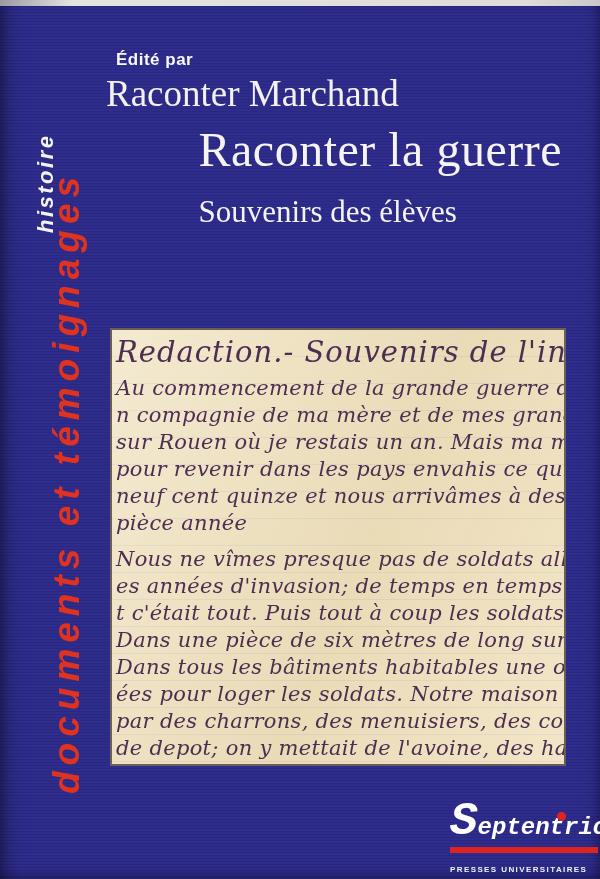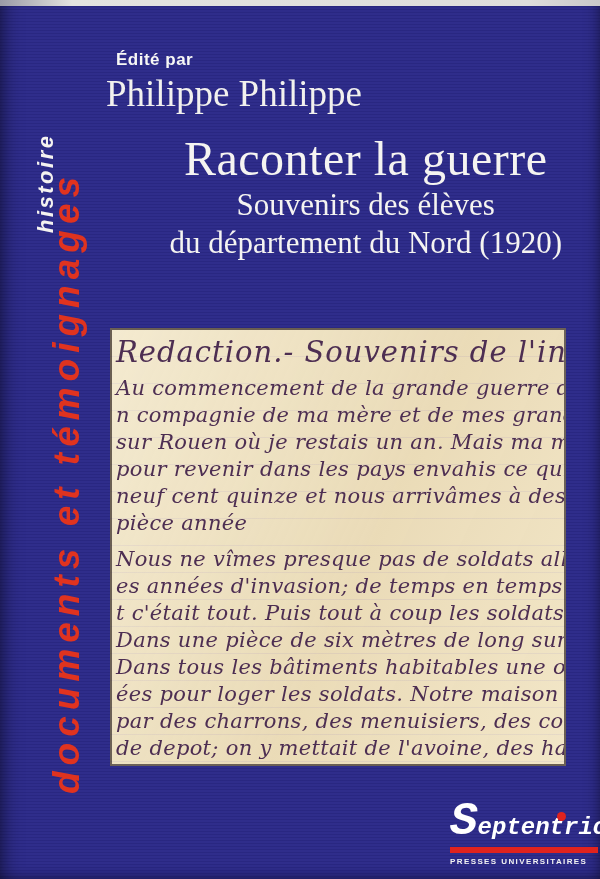--- a/index.html
+++ b/index.html
@@ -75,32 +75,33 @@
     left: 106px;
     top: 72px;
     font-family: "Liberation Serif", serif;
     font-size: 37px;
     color: #f2f1ee;
   }
 
   
   .title-block {
     position: absolute;
-    top: 133px;
+    top: 124px;
     right: 38px;
-    text-align: center;
+    text-align: left;
     color: #f5f4f1;
     font-family: "Liberation Serif", serif;
   }
   .book-title {
     font-size: 48px;
     line-height: 1.1;
     letter-spacing: 0.5px;
   }
   .book-subtitle {
+    margin-top: 16px;
     font-size: 31px;
     line-height: 38px;
   }
 
   
   .manuscript {
     position: absolute;
     left: 110px;
     top: 328px;
     width: 456px;
@@ -171,48 +172,47 @@
     border-radius: 50%;
     background: #e0231e;
   }
   .publisher-bar {
     margin-top: 2px;
     width: 148px;
     height: 6px;
     background: #e0231e;
   }
   .publisher-tagline {
-    margin-top: 4px;
+    margin-top: 12px;
     font-weight: bold;
     font-size: 8px;
     letter-spacing: 1.4px;
     color: #f2f2f2;
     white-space: nowrap;
   }
 </style>
 </head>
 <body>
 
 <div class="cover">
 
   <div class="top-strip"></div>
 
   <div class="spine-histoire">histoire</div>
 
   <div class="spine-collection">documents et témoignages</div>
 
   <div class="edited-by">Édité par</div>
 
-  <div class="editor-name">Philippe Philippe</div>
+  <div class="editor-name">Raconter Marchand</div>
 
   <div class="title-block">
     <div class="book-title">Raconter la guerre</div>
     <div class="book-subtitle">
       <div>Souvenirs des élèves</div>
-      <div>du département du Nord (1920)</div>
     </div>
   </div>
 
   <div class="manuscript">
     <div class="ms-heading">Redaction.- Souvenirs de l'invasion</div>
 
     <div class="ms-line">Au commencement de la grande guerre de mil ne</div>
       <div class="ms-line">n compagnie de ma mère et de mes grands parent</div>
       <div class="ms-line">sur Rouen où je restais un an. Mais ma mèr</div>
       <div class="ms-line">pour revenir dans les pays envahis ce qui nous</div>

